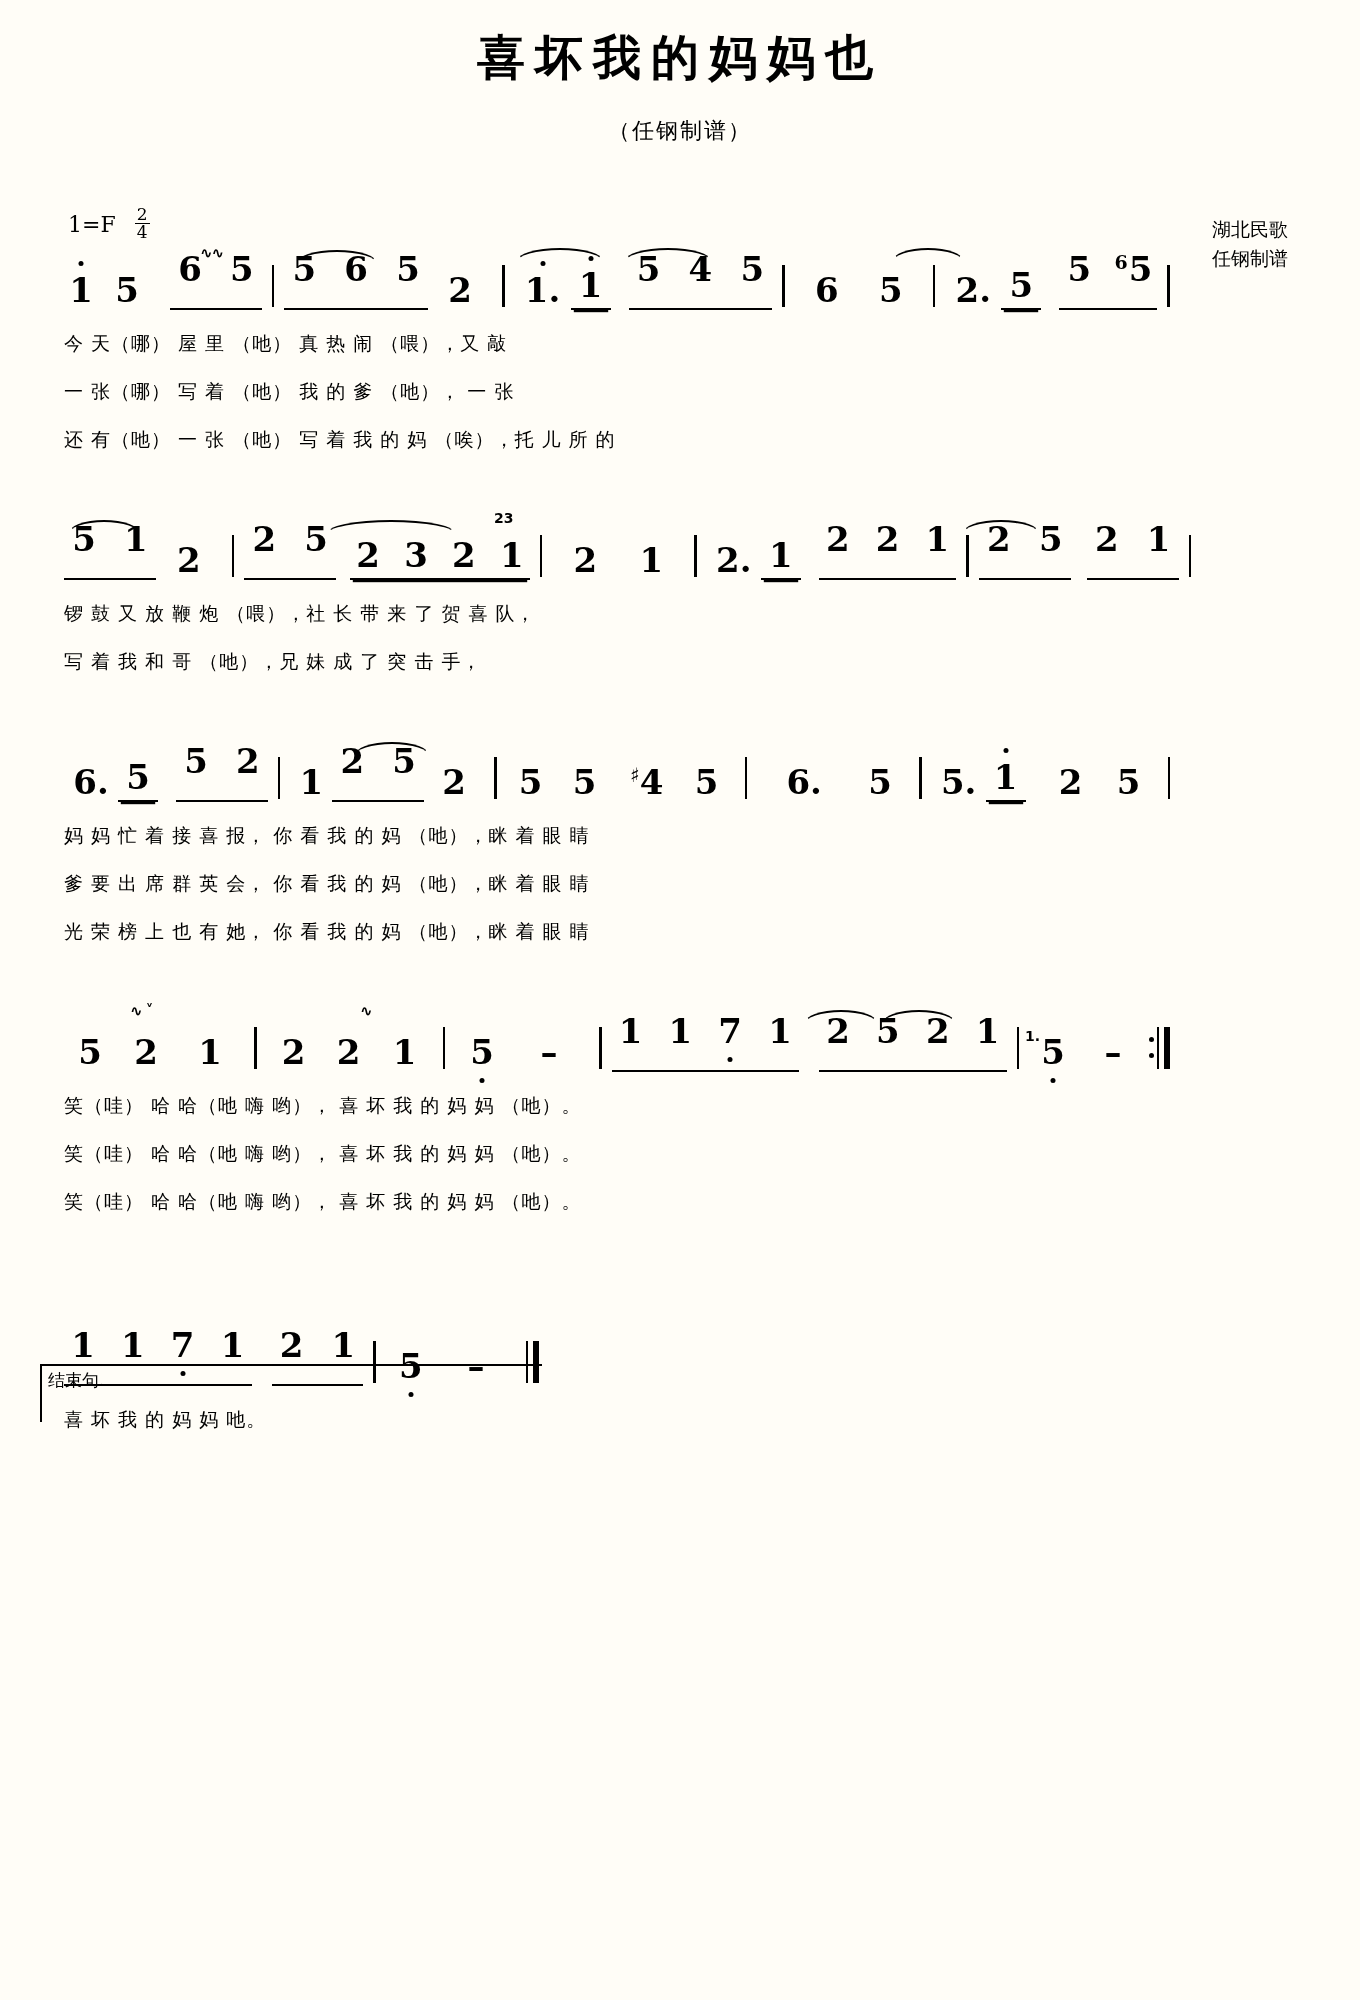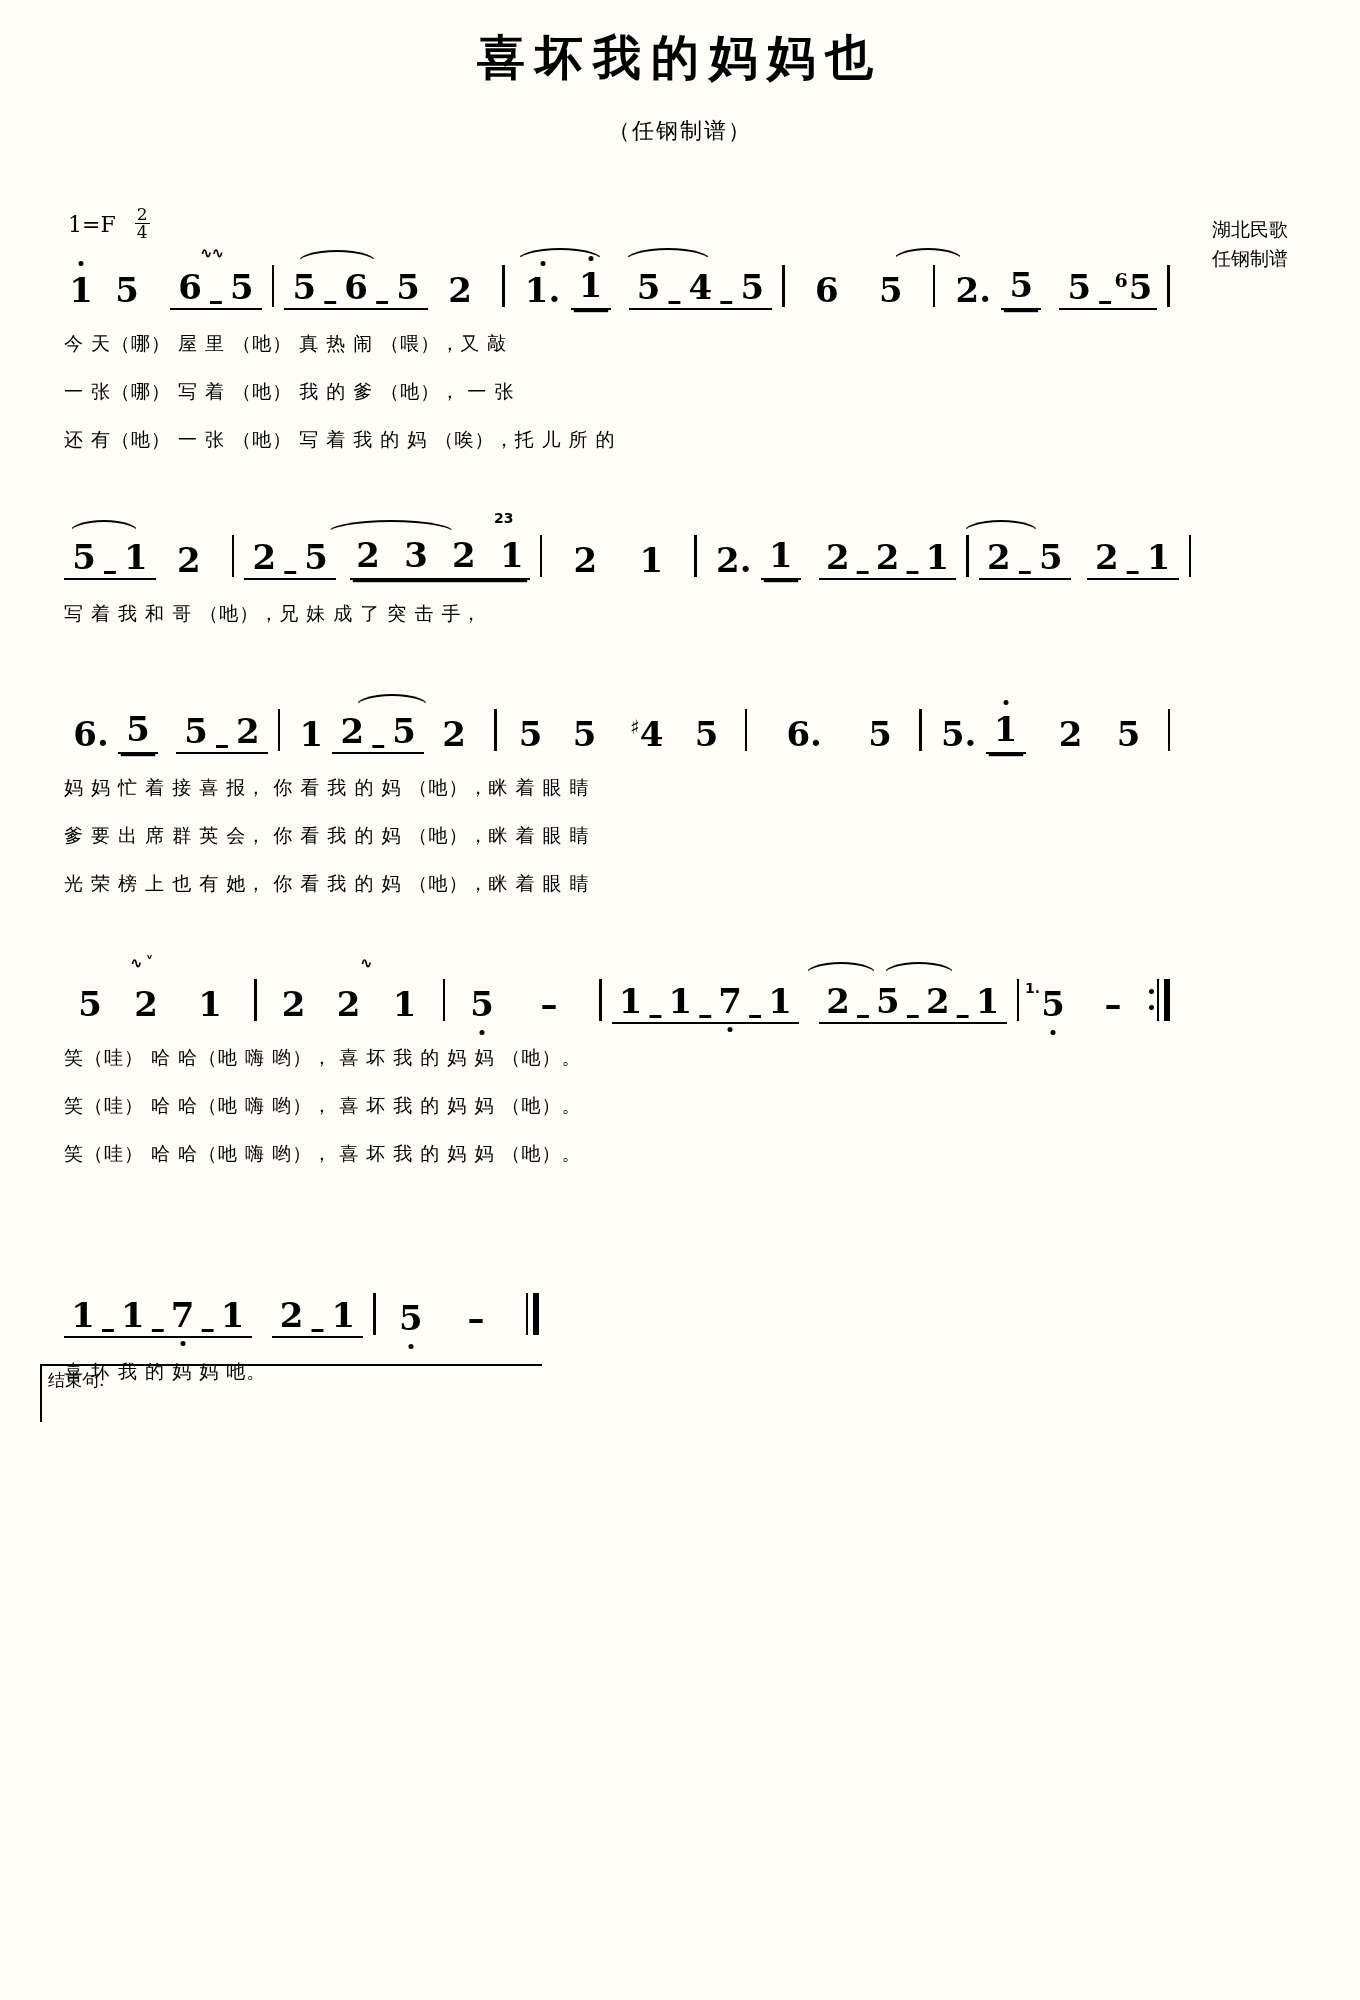--- a/index.html
+++ b/index.html
@@ -112,22 +112,21 @@
     transform: translateX(-50%);
     bottom: -11px;
     width: 5px; height: 5px;
     background: #000;
     border-radius: 50%;
   }
   .u2 { border-bottom: 2.2px solid #000; padding-bottom: 3px; box-shadow: 0 5px 0 -2.8px #000; }
   .beam-group {
     display: inline-block;
     border-bottom: 2.2px solid #000;
-    padding-bottom: 1px;
-    text-decoration: underline;
+    padding-bottom: 19px;
   }
   .beam-group2 {
     display: inline-block;
     border-bottom: 2.2px solid #000;
     padding-bottom: 3px;
     box-shadow: 0 5px 0 -2.8px #000;
   }
   .bar {
     display: inline-block;
     width: 2.5px;
@@ -339,20 +338,21 @@
       </span>
       <span class="beam-group" style="margin-left:16px;">
         <span class="nt" style="width:40px;"><span class="g">2</span></span>
         <span class="nt" style="width:40px;"><span class="g">1</span></span>
       </span>
       <span class="slur" style="left:898px; top:14px; width:76px;"></span>
       <span class="bar"></span>
     </div>
 
     <div class="lyrics">
+      <div class="lyric-line">锣   鼓  又 放 鞭      炮 （喂），社 长 带 来 了 贺 喜 队，</div>
       <div class="lyric-line">写   着  我   和       哥 （吔），兄 妹 成 了 突 击 手，</div>
     </div>
   </div>
 
   <div class="system" style="margin-top:42px;">
     <div class="notes-row">
       <span class="nt" style="width:54px;"><span class="g">6.</span></span>
       <span class="nt u2" style="width:40px;"><span class="g">5</span></span>
       <span class="beam-group" style="margin-left:18px;">
         <span class="nt" style="width:40px;"><span class="g">5</span></span>

